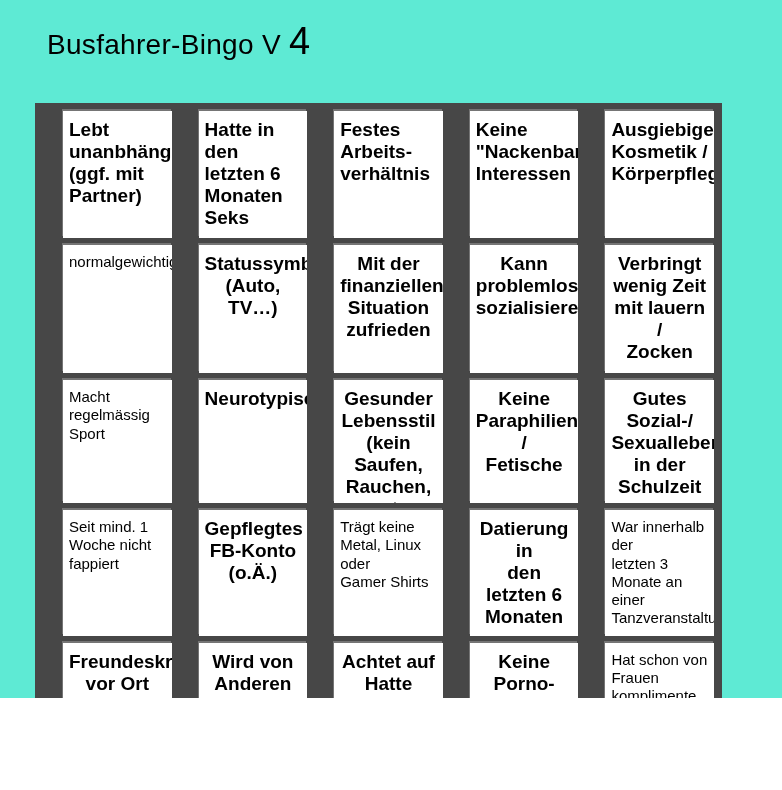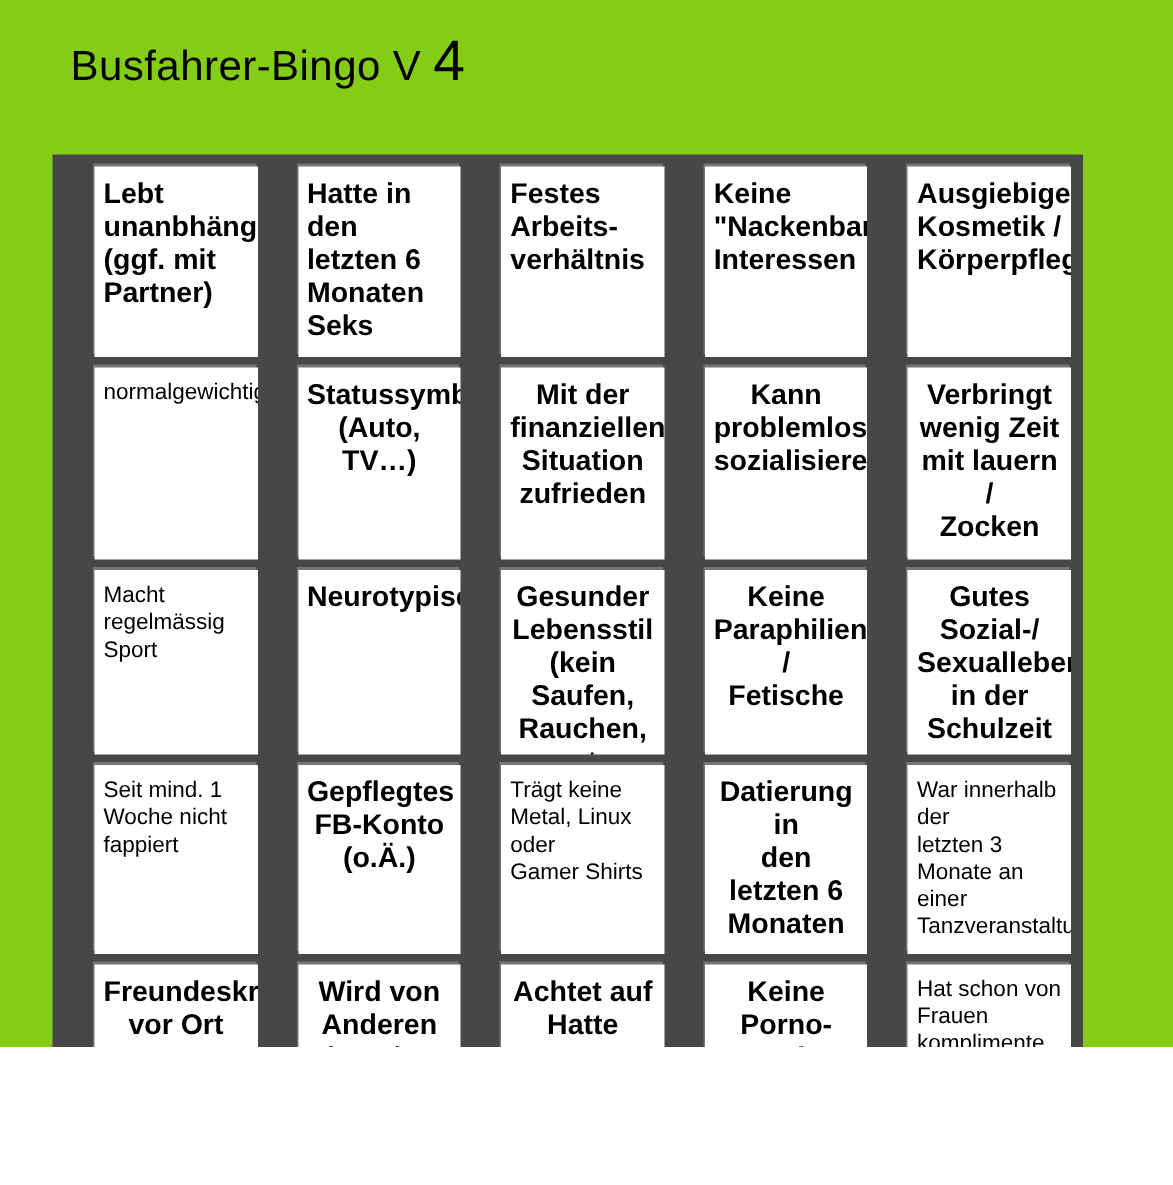--- a/index.html
+++ b/index.html
@@ -6,21 +6,21 @@
     margin: 0;
     padding: 0;
     background: #ffffff;
     font-family: "Liberation Sans", sans-serif;
     color: #000000;
   }
   .page {
     position: relative;
     width: 782px;
     height: 698px;
-    background: #84cc16;
+    background: #5eead4;
     overflow: hidden;
   }
   .title {
     position: absolute;
     left: 47px;
     top: 20px;
     font-size: 28px;
     font-weight: 400;
     letter-spacing: 0.3px;
     white-space: nowrap;

